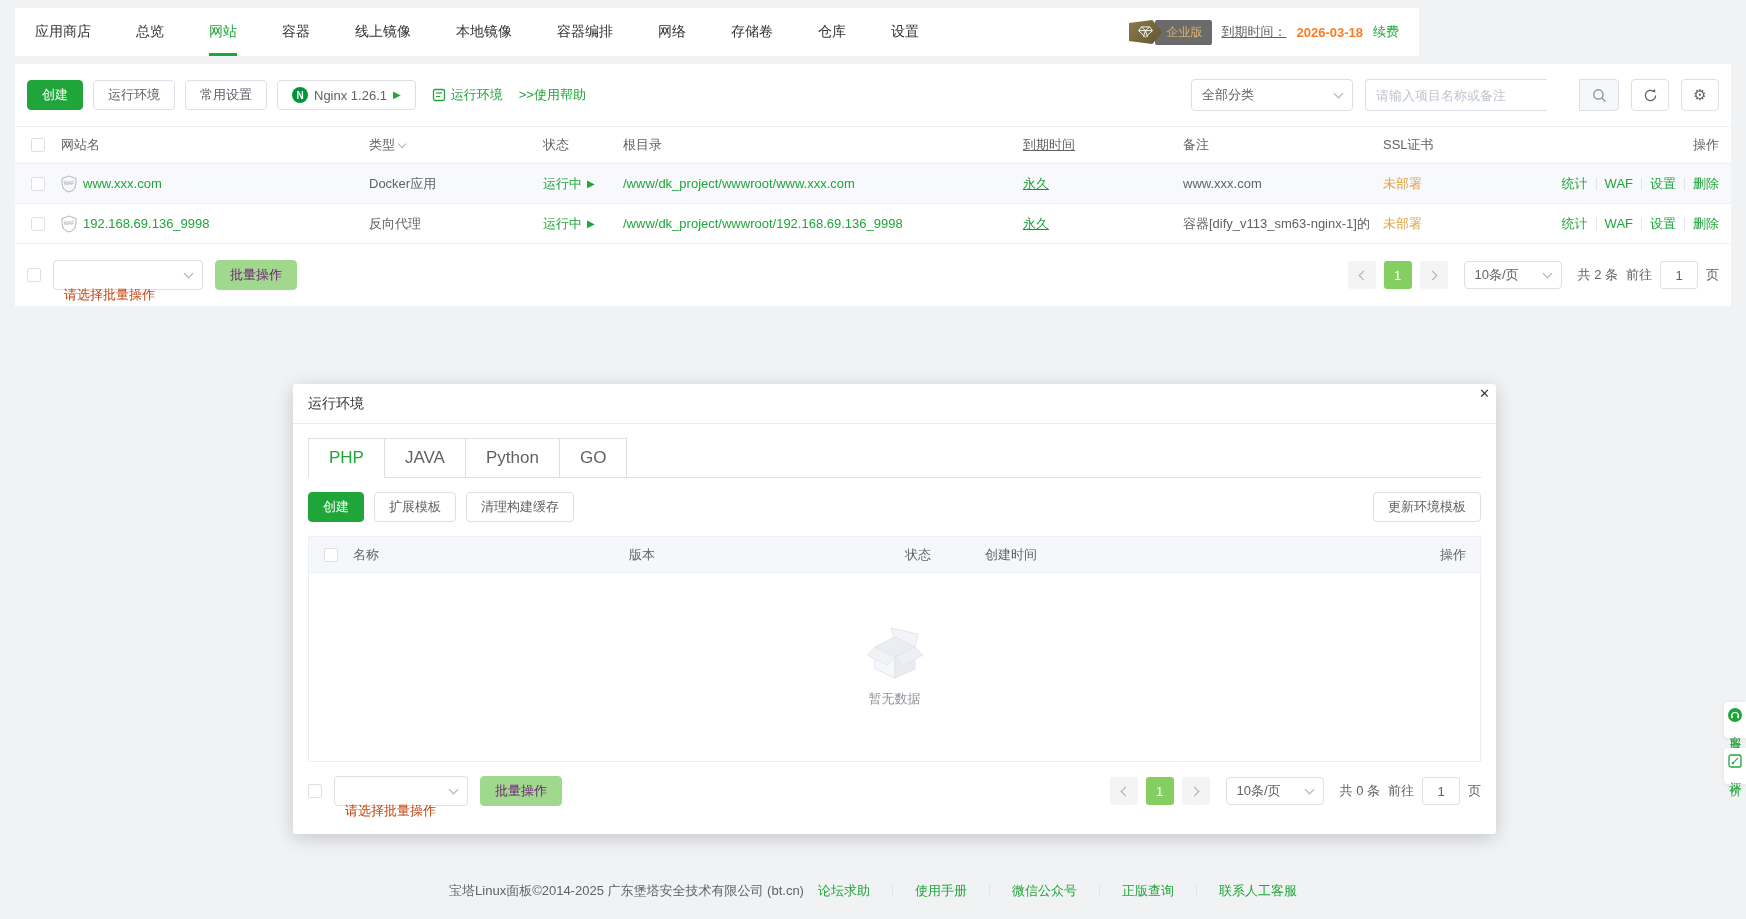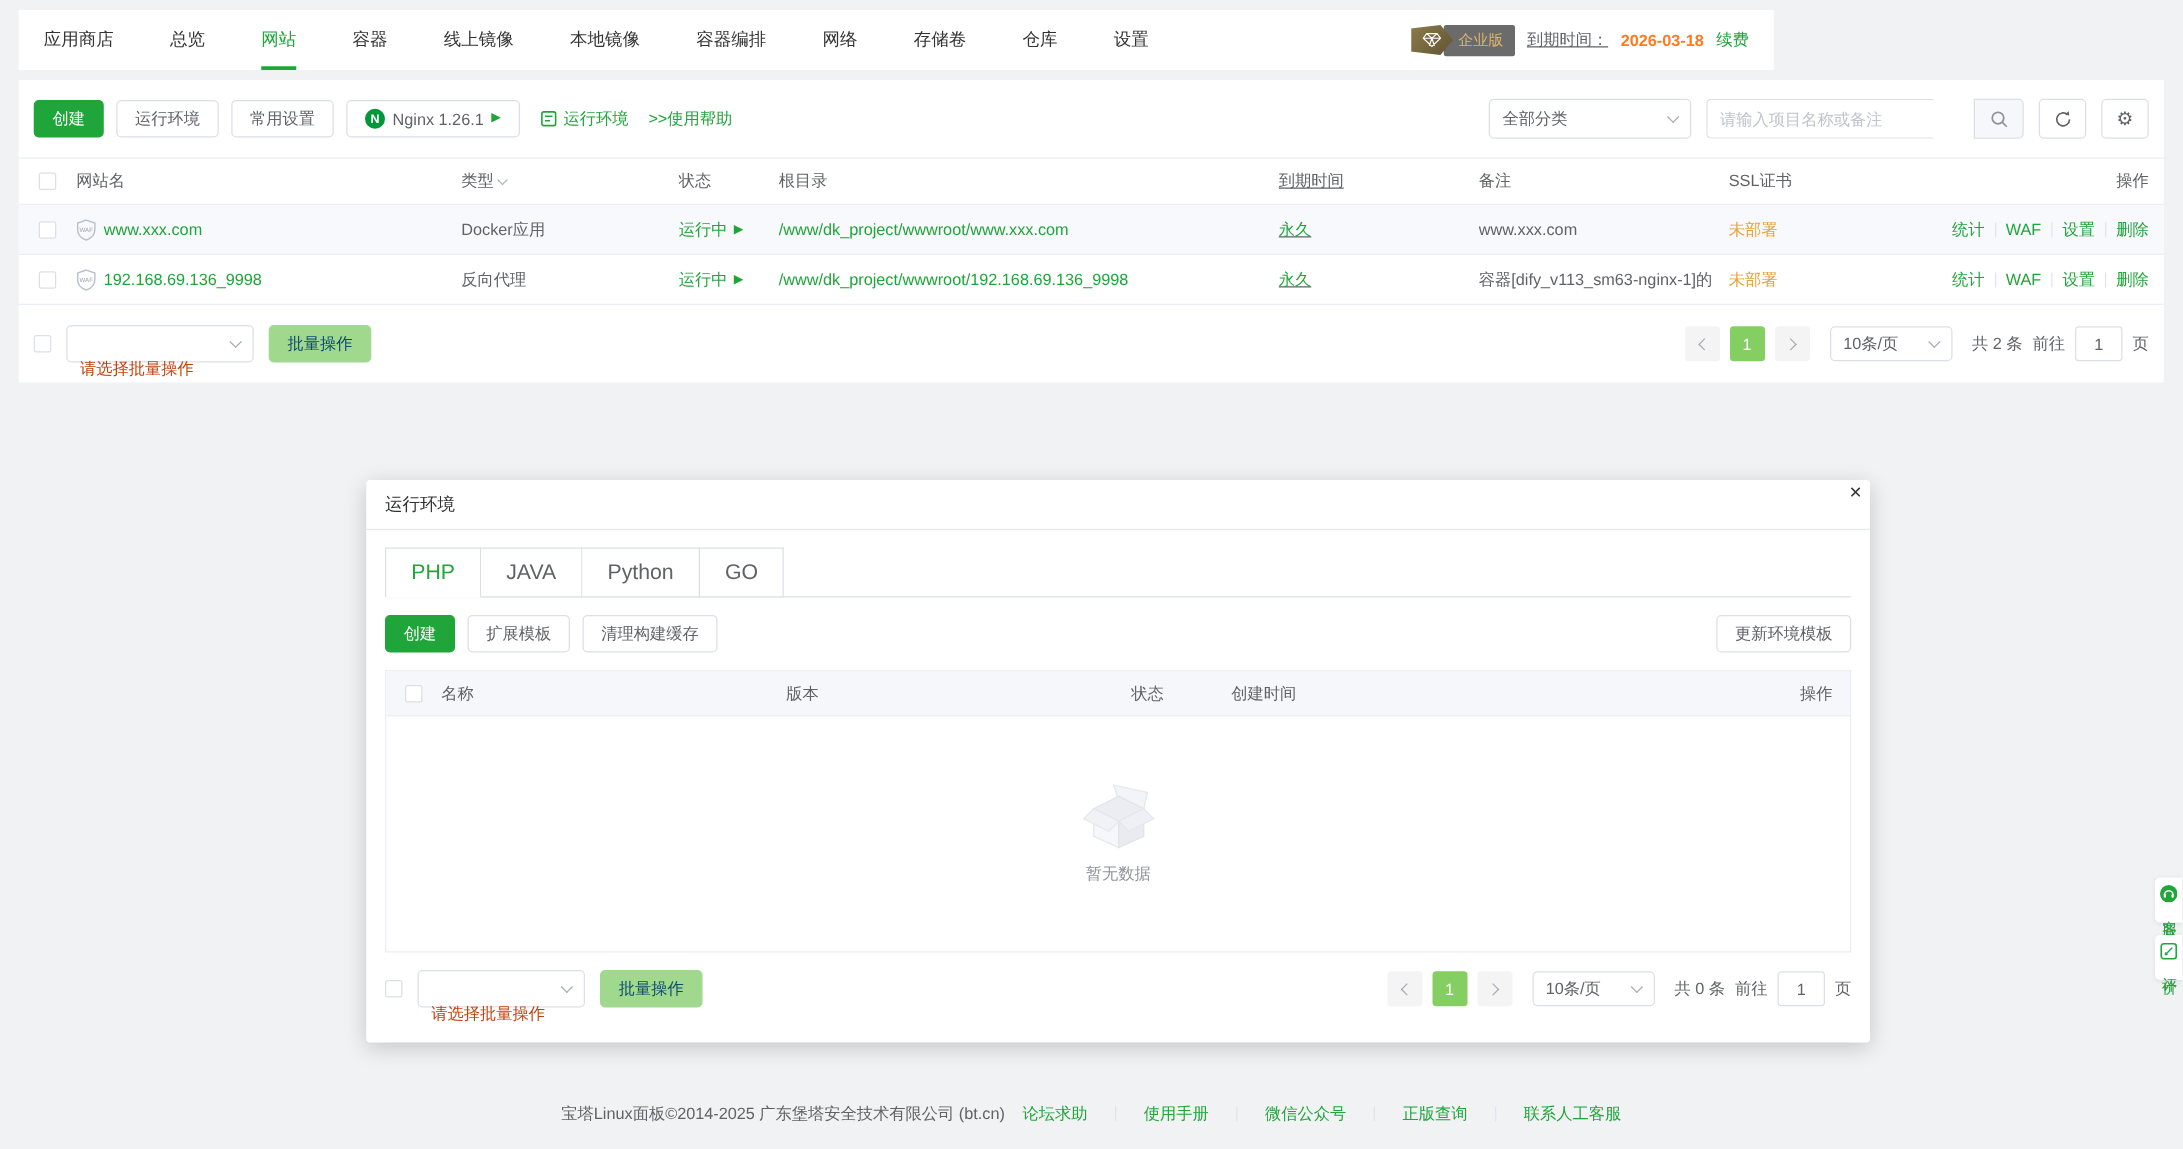--- a/index.html
+++ b/index.html
@@ -41,21 +41,21 @@
 
   
   .card { position:absolute; left:15px; top:64px; width:1716px; background:#fff; }
   .toolbar { display:flex; align-items:center; padding:15px 12px; gap:10px; }
   .btn {
     height:30px; padding:0 14px; border:1px solid #dcdfe6; border-radius:4px;
     background:#fff; font-size:13px; color:#606266;
     display:inline-flex; align-items:center; gap:6px; cursor:pointer; white-space:nowrap;
   }
   .btn-primary { background:#20a53a; border-color:#20a53a; color:#fff; }
-  .btn-batch { background:#a0d98e; border-color:#a0d98e; color:#0c4a6e; }
+  .btn-batch { background:#a0d98e; border-color:#a0d98e; color:#701a75; }
   .nginx-logo {
     width:16px; height:16px; border-radius:50%; background:#009639; color:#fff;
     font-size:10px; font-weight:bold; display:inline-flex; align-items:center; justify-content:center;
   }
   .play { color:#20a53a; font-size:10px; line-height:1; }
   .tool-link { display:inline-flex; align-items:center; gap:5px; font-size:13px; color:#20a53a; cursor:pointer; margin-left:6px; }
   .toolbar-right { margin-left:auto; display:flex; align-items:center; gap:12px; }
   .select {
     height:32px; border:1px solid #dcdfe6; border-radius:4px; background:#fff;
     display:inline-flex; align-items:center; justify-content:space-between;

